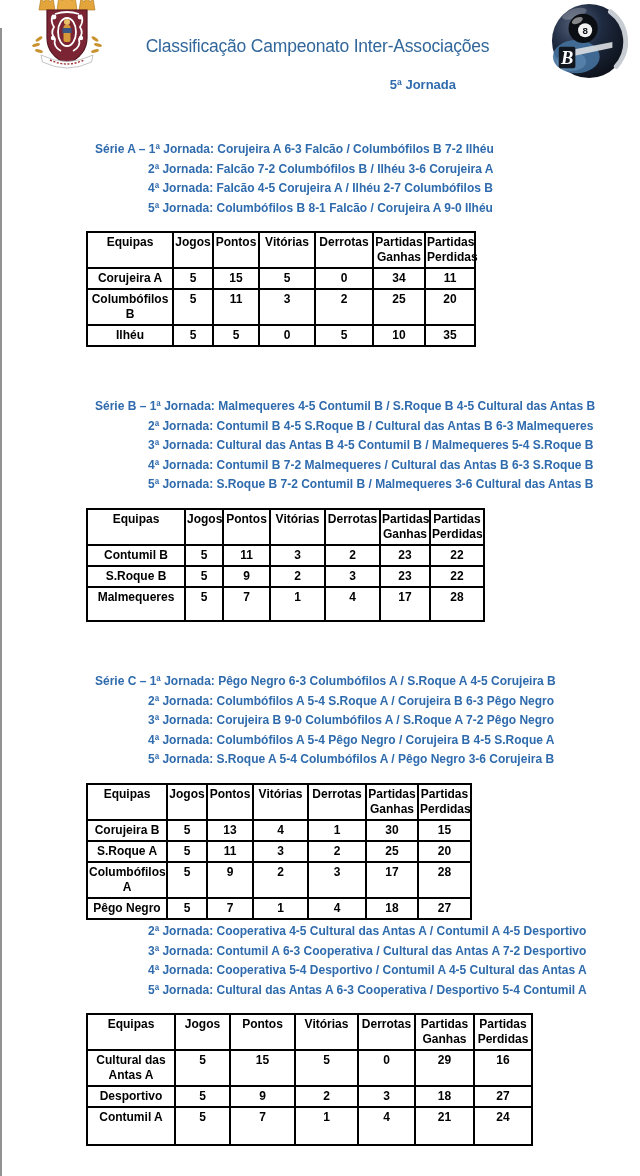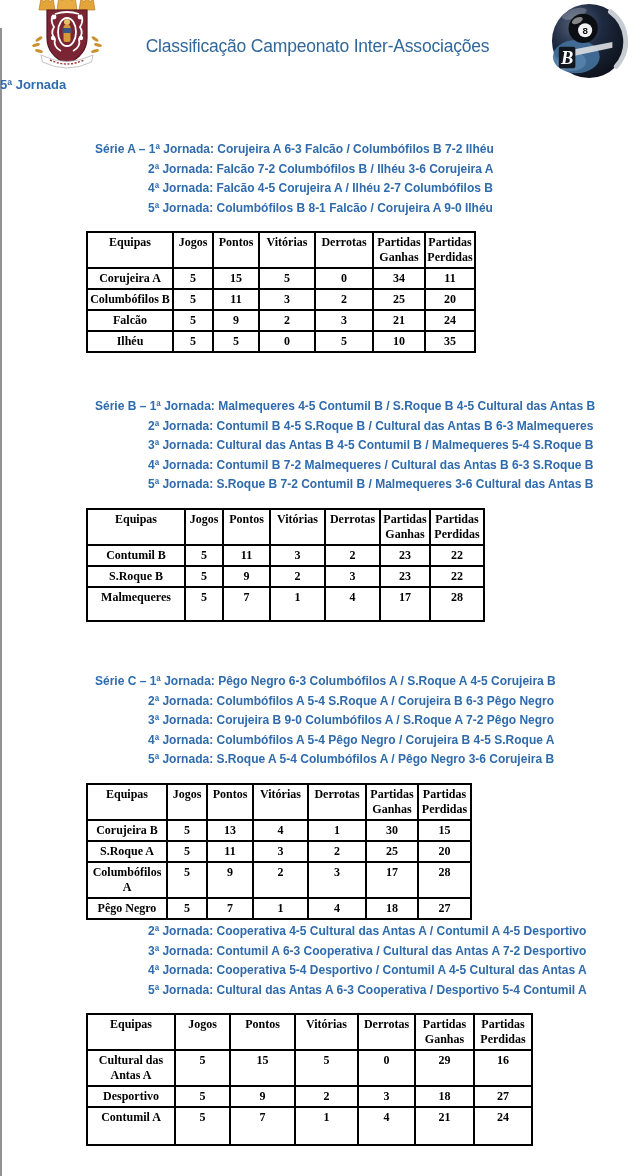--- a/index.html
+++ b/index.html
@@ -11,33 +11,33 @@
   .edge-line{position:absolute;left:0;top:28px;bottom:0;width:2px;background:#575757;opacity:.65;}
 
   
   .crest{position:absolute;left:27px;top:-8px;width:80px;height:84px;}
   .page-title{
     position:absolute;top:36px;left:105px;width:425px;text-align:center;
     font-size:17.5px;letter-spacing:-0.2px;color:var(--title,#31679B);
   }
   .blogo{position:absolute;left:550px;top:2px;width:78px;height:78px;}
   .jornada{
-    position:absolute;top:77px;left:0;width:456px;text-align:left;
+    position:absolute;top:77px;left:0;width:456px;text-align:right;
     font-size:13px;font-weight:bold;color:var(--accent,#2F6BAD);
   }
 
   
   .sec{position:absolute;left:0;right:12px;}
   #sec0{top:140px;} #sec1{top:397px;} #sec2{top:672px;} #sec3{top:922px;}
   .lines{margin-left:95px;font-size:12px;font-weight:bold;line-height:19.6px;color:var(--accent,#2F6BAD);}
   .lines div.cont{padding-left:53px;}
 
   table{
     margin:13px 0 0 86px;border-collapse:collapse;table-layout:fixed;
-    font-size:12px;font-weight:bold;color:#000;font-family:Liberation Serif, serif;
+    font-size:12px;font-weight:bold;color:#000;
   }
   th,td{border:2px solid #000;text-align:center;vertical-align:top;line-height:15px;padding:2px 1px;}
   thead th{height:30px;}
   #sec0 table{width:388px;} #sec1 table{width:397px;} #sec2 table{width:384px;} #sec3 table{width:445px;}
   #sec0 col:nth-child(1){width:86px;}#sec0 col:nth-child(2){width:40px;}#sec0 col:nth-child(3){width:46px;}#sec0 col:nth-child(4){width:56px;}#sec0 col:nth-child(5){width:58px;}#sec0 col:nth-child(6){width:52px;}#sec0 col:nth-child(7){width:50px;}
   #sec1 col:nth-child(1){width:98px;}#sec1 col:nth-child(2){width:38px;}#sec1 col:nth-child(3){width:47px;}#sec1 col:nth-child(4){width:55px;}#sec1 col:nth-child(5){width:55px;}#sec1 col:nth-child(6){width:50px;}#sec1 col:nth-child(7){width:54px;}
   #sec2 col:nth-child(1){width:80px;}#sec2 col:nth-child(2){width:40px;}#sec2 col:nth-child(3){width:46px;}#sec2 col:nth-child(4){width:55px;}#sec2 col:nth-child(5){width:58px;}#sec2 col:nth-child(6){width:52px;}#sec2 col:nth-child(7){width:53px;}
   #sec3 col:nth-child(1){width:88px;}#sec3 col:nth-child(2){width:55px;}#sec3 col:nth-child(3){width:65px;}#sec3 col:nth-child(4){width:63px;}#sec3 col:nth-child(5){width:57px;}#sec3 col:nth-child(6){width:59px;}#sec3 col:nth-child(7){width:58px;}
   
   #sec1 tbody tr:nth-child(3) td{height:28px;}
@@ -166,29 +166,20 @@
         <tr>
           <td>Columbófilos B</td>
           <td>5</td>
           <td>11</td>
           <td>3</td>
           <td>2</td>
           <td>25</td>
           <td>20</td>
         </tr>
         <tr>
-          <td>Falcão</td>
-          <td>5</td>
-          <td>9</td>
-          <td>2</td>
-          <td>3</td>
-          <td>21</td>
-          <td>24</td>
-        </tr>
-        <tr>
           <td>Ilhéu</td>
           <td>5</td>
           <td>5</td>
           <td>0</td>
           <td>5</td>
           <td>10</td>
           <td>35</td>
         </tr>
       </tbody>
   </table>

